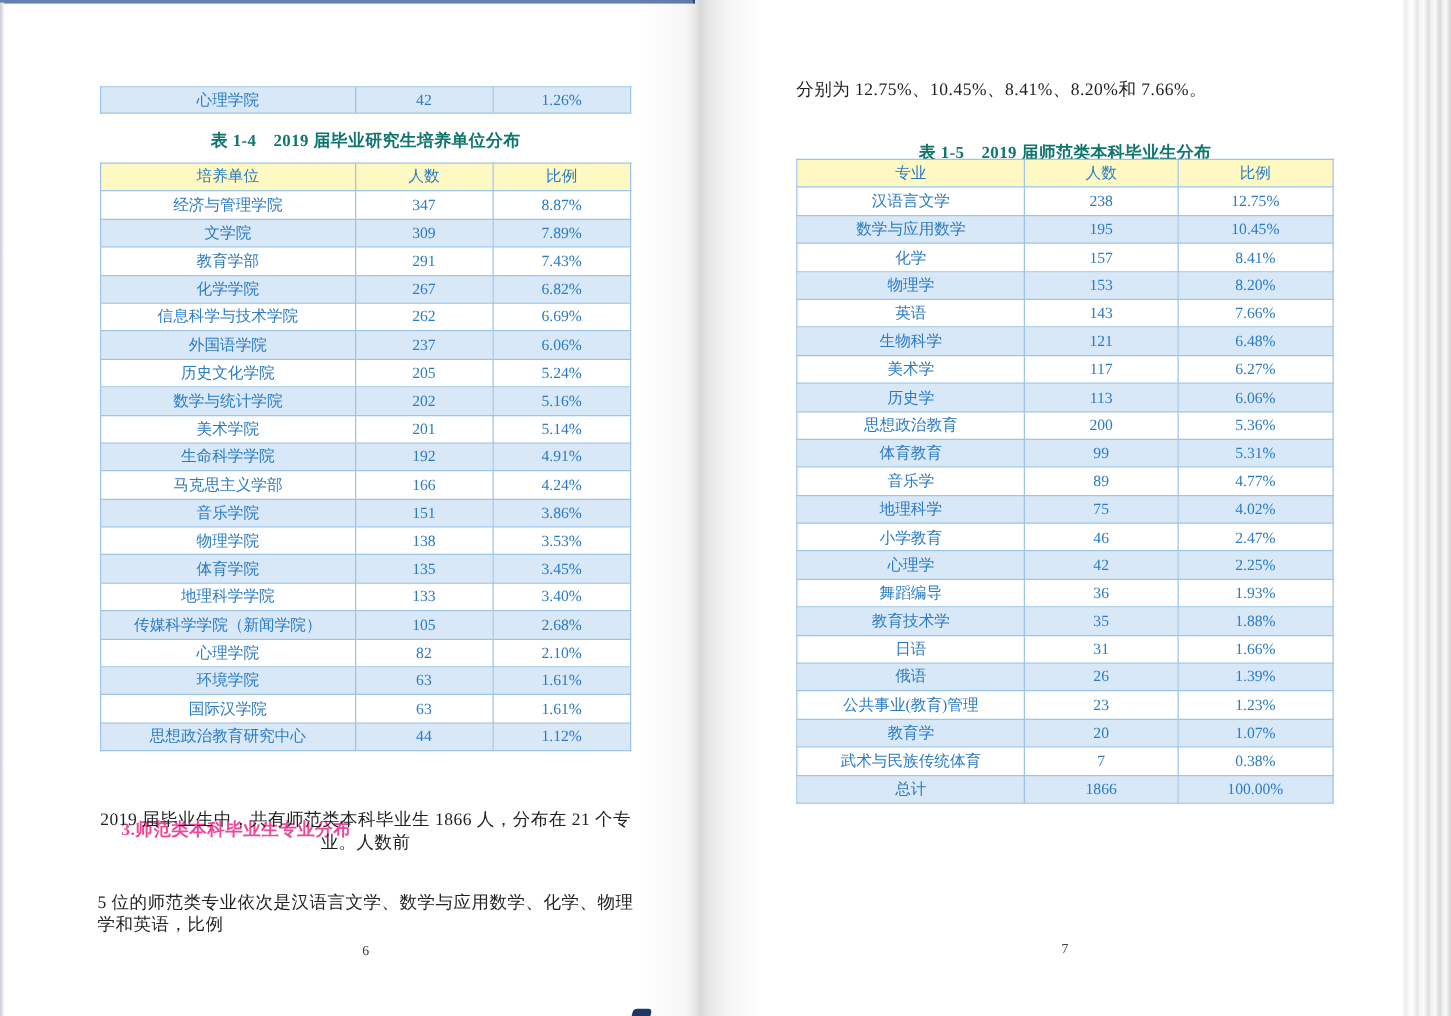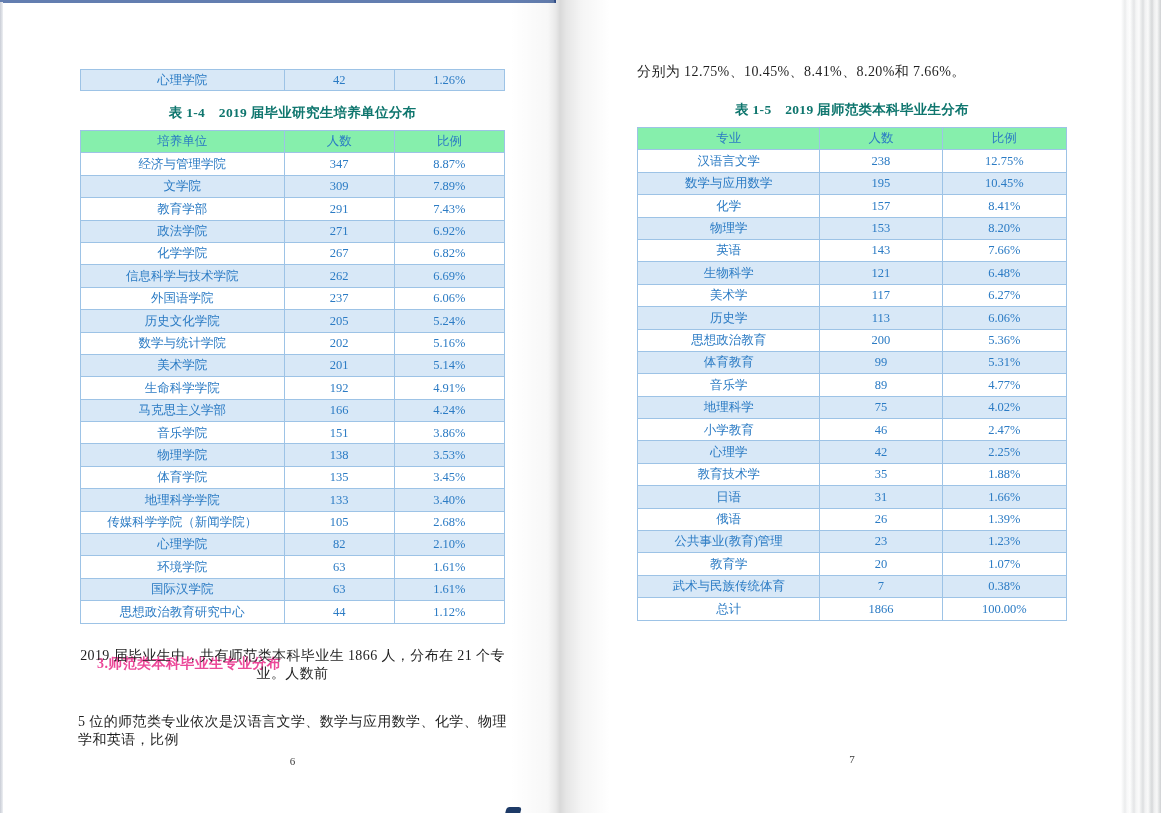--- a/index.html
+++ b/index.html
@@ -50,21 +50,21 @@
   
   .abs { position: absolute; }
   table { border-collapse: collapse; table-layout: fixed; width: 100%; padding-left: 40px; }
   td, th {
     border: 1px solid #9dc3e6;
     font-size: 12.5px; font-weight: normal;
     color: #2b7bc4; text-align: center; vertical-align: middle;
     height: 22.4px; line-height: 1; padding: 0 2px;
     overflow: hidden; white-space: nowrap;
   }
-  thead th { background: #86efac; }
+  thead th { background: #fef9c3; }
   tbody tr:nth-child(even) td { background: #d8e8f7; }
   .stub-row td { background: #d8e8f7; height: 21px; }
 
   .tbl-title {
     font-size: 13.5px; font-weight: 600; color: #0f766e;
     text-align: center; letter-spacing: 0.3px;
   }
   .body-text { font-size: 14px; color: #1f1f1f; letter-spacing: 0.4px; }
   .heading   { font-size: 14px; color: #ec4899; font-weight: bold; letter-spacing: 0.4px; }
   .page-num  { font-size: 11px; color: #3a3a3a; text-align: center; }
@@ -122,25 +122,20 @@
               <td>文学院</td>
               <td>309</td>
               <td>7.89%</td>
             </tr>
             <tr>
               <td>教育学部</td>
               <td>291</td>
               <td>7.43%</td>
             </tr>
             <tr>
-              <td>政法学院</td>
-              <td>271</td>
-              <td>6.92%</td>
-            </tr>
-            <tr>
               <td>化学学院</td>
               <td>267</td>
               <td>6.82%</td>
             </tr>
             <tr>
               <td>信息科学与技术学院</td>
               <td>262</td>
               <td>6.69%</td>
             </tr>
             <tr>
@@ -227,21 +222,21 @@
     <div class="abs body-text" style="left:75px; top:644px; width:429px;text-align:center;">2019 届毕业生中，共有师范类本科毕业生 1866 人，分布在 21 个专业。人数前</div>
     <div class="abs body-text" style="left:75px; top:710px; width:429px;">5 位的师范类专业依次是汉语言文学、数学与应用数学、化学、物理学和英语，比例</div>
 
     <div class="abs page-num" style="left:77px; top:752px; width:425px;">6</div>
   </div>
 
   <div class="page page-right">
 
     <div class="abs body-text" style="left:81px; top:63px; width:440px;">分别为 12.75%、10.45%、8.41%、8.20%和 7.66%。</div>
 
-    <div class="abs tbl-title" style="left:81px; top:101px; width:430px;">表 1-5　2019 届师范类本科毕业生分布</div>
+    <div class="abs tbl-title" style="left:81px; top:113px; width:430px;">表 1-5　2019 届师范类本科毕业生分布</div>
 
     <div class="abs" style="left:81px; top:127px; width:430px;">
       <table>
         <colgroup>
             <col style="width:42.5%">
             <col style="width:28.5%">
             <col style="width:29%">
           </colgroup>
         <thead>
           <tr>
@@ -315,20 +310,25 @@
               <td>小学教育</td>
               <td>46</td>
               <td>2.47%</td>
             </tr>
             <tr>
               <td>心理学</td>
               <td>42</td>
               <td>2.25%</td>
             </tr>
             <tr>
+              <td>舞蹈编导</td>
+              <td>36</td>
+              <td>1.93%</td>
+            </tr>
+            <tr>
               <td>教育技术学</td>
               <td>35</td>
               <td>1.88%</td>
             </tr>
             <tr>
               <td>日语</td>
               <td>31</td>
               <td>1.66%</td>
             </tr>
             <tr>

